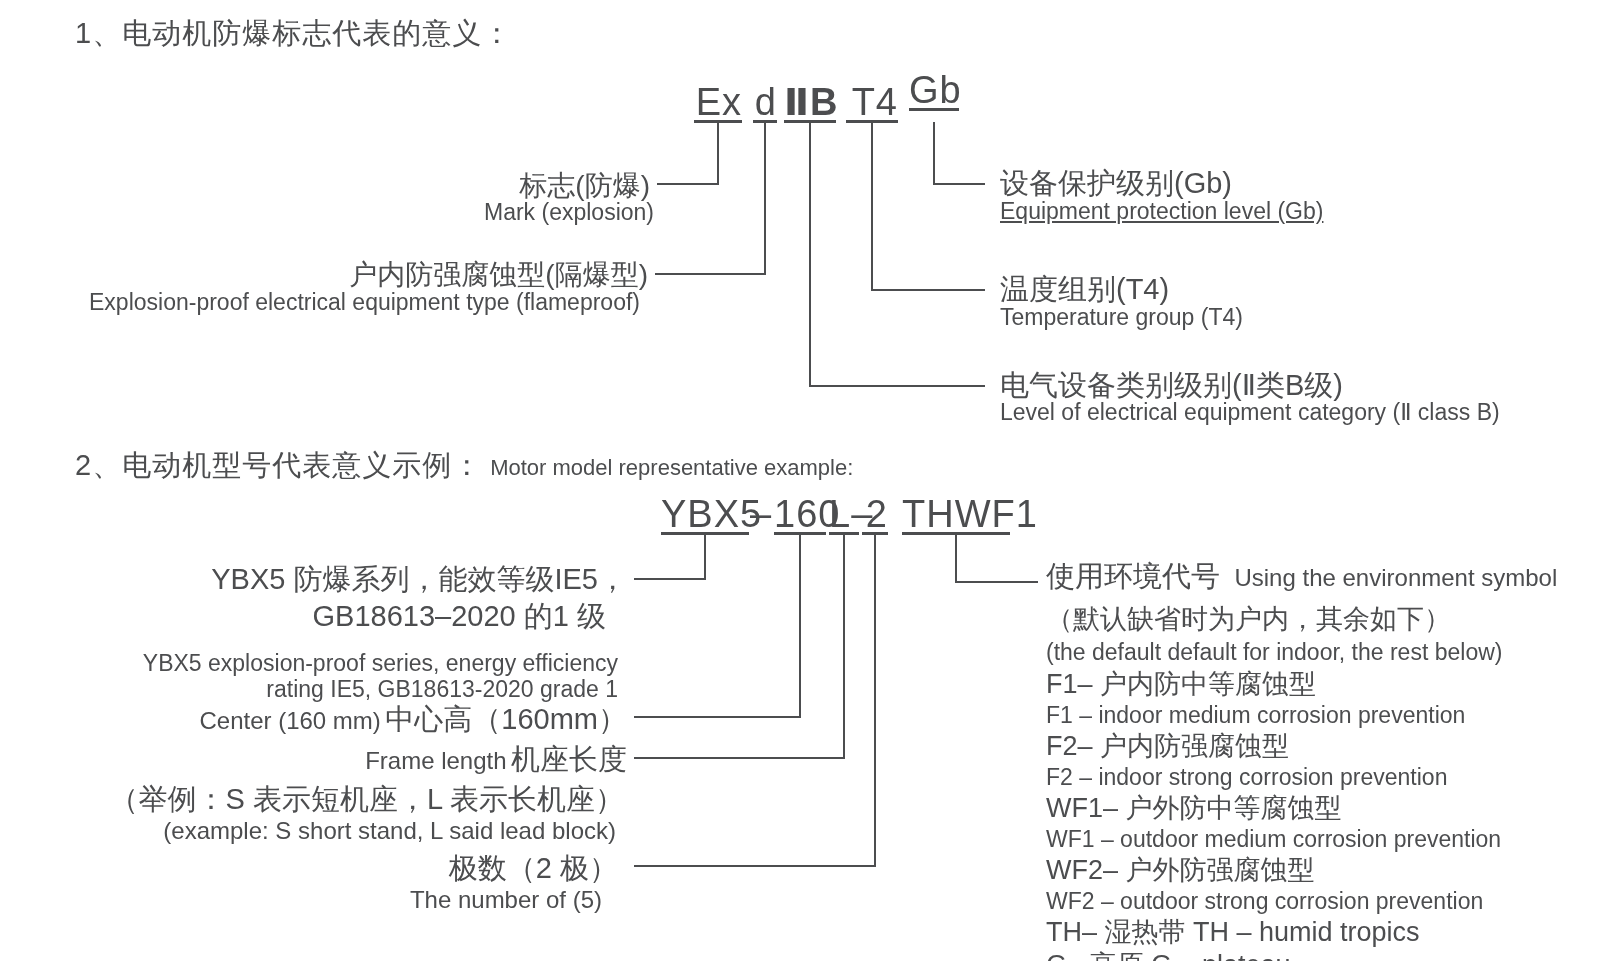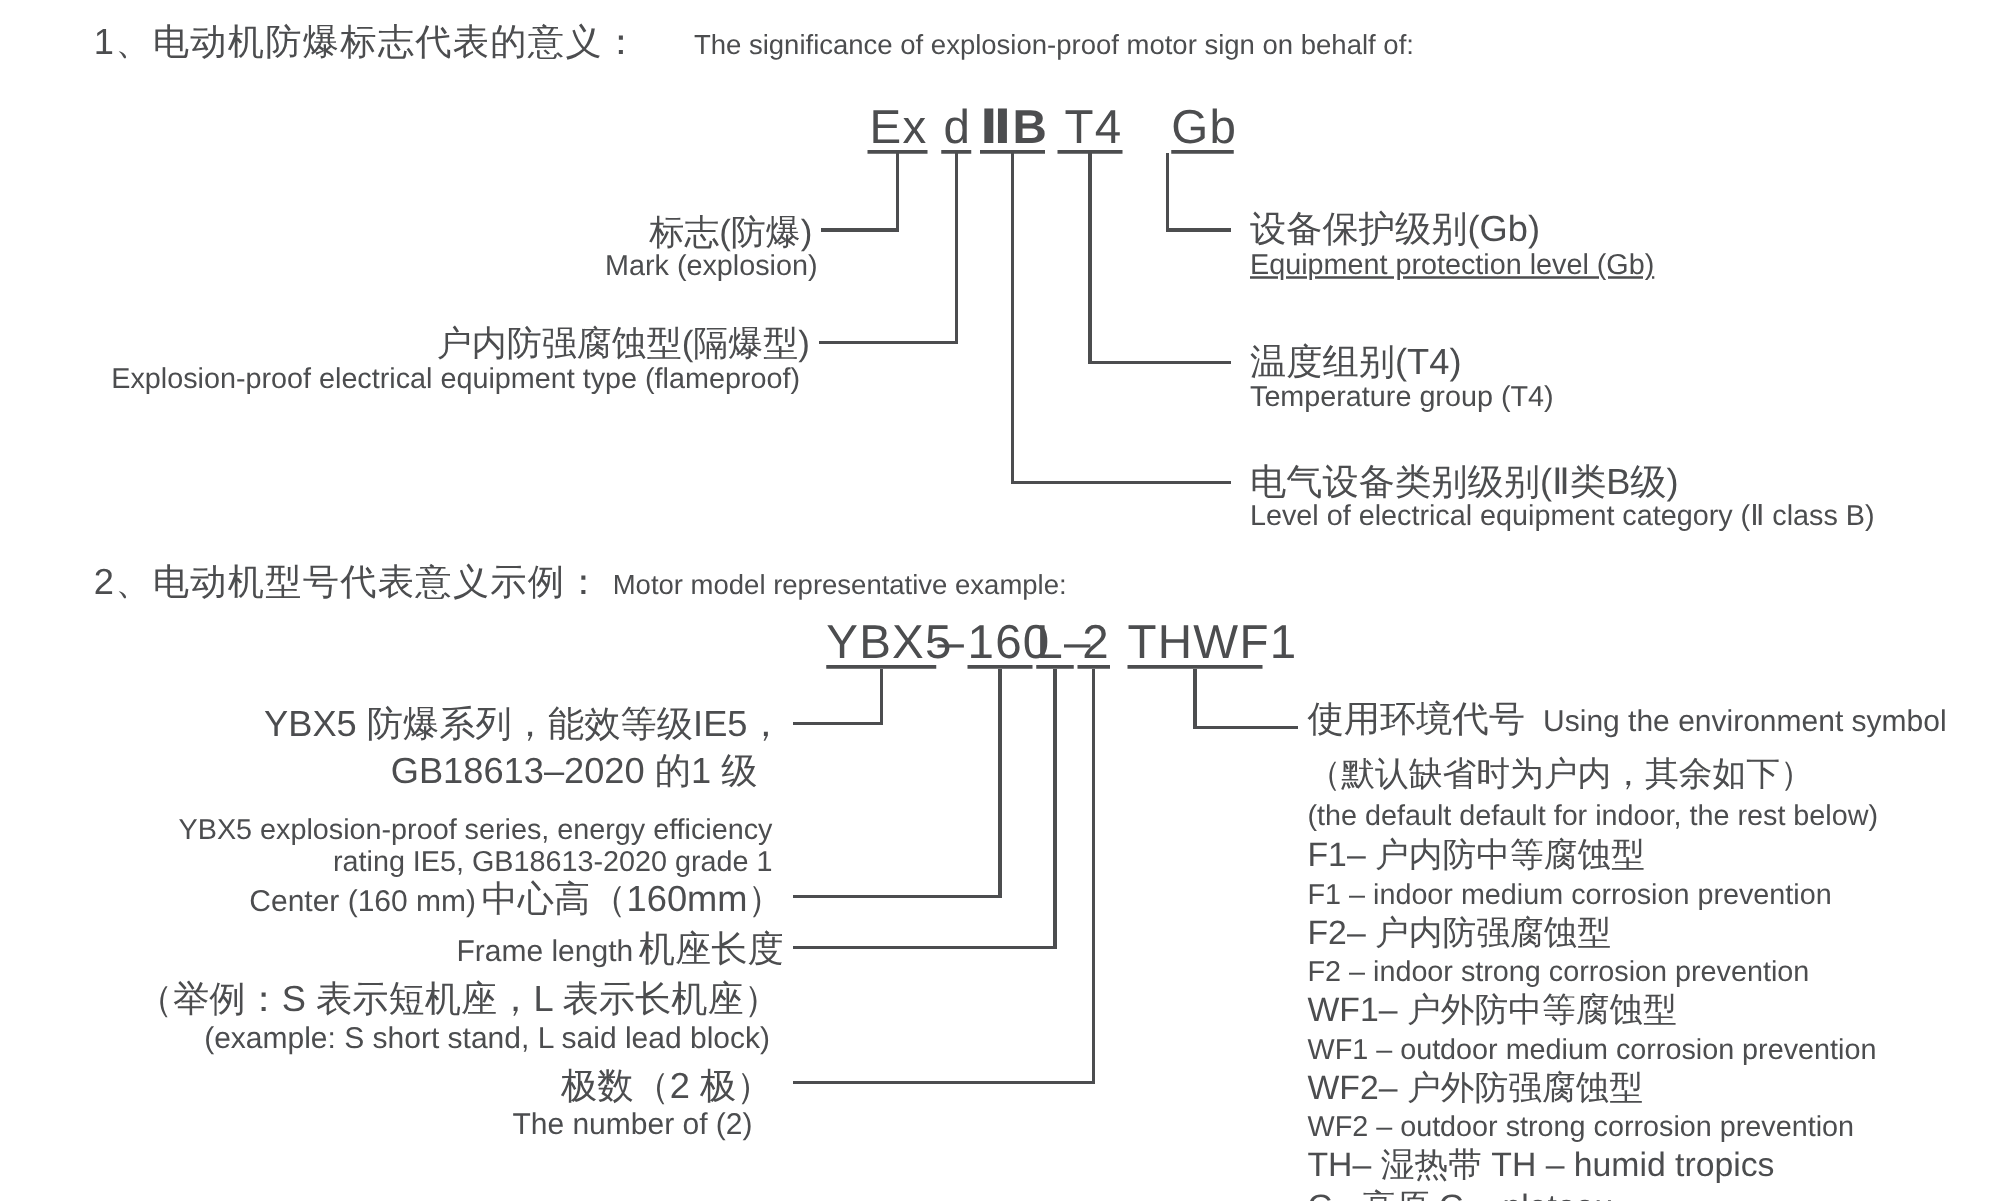--- a/index.html
+++ b/index.html
@@ -34,28 +34,27 @@
   .env-note-en{font-size:23px;line-height:31px;white-space:nowrap;}
   .env-zh{font-size:27px;line-height:33px;white-space:nowrap;}
   .env-en{font-size:23px;line-height:29px;white-space:nowrap;}
   svg.wires{position:absolute;left:0;top:0;pointer-events:none;}
 </style>
 </head>
 <body>
 
 <div class="abs title-row" style="left:75px;top:14px;gap:35px;">
   <span class="sec-title-zh">1、电动机防爆标志代表的意义：</span>
-  <span class="sec-title-en">The significance of explosion-proof motor sign on behalf of:</span>
 </div>
 
 <div class="abs code u" style="left:694px;top:82px;width:48px;">Ex</div>
 <div class="abs code u" style="left:753px;top:82px;width:24px;">d</div>
 <div class="abs code u" style="left:784px;top:82px;width:52px;font-weight:bold;">ⅡB</div>
 <div class="abs code u" style="left:846px;top:82px;width:52px;">T4</div>
-<div class="abs code u" style="left:909px;top:82px;width:50px;margin-left:28px;">Gb</div>
+<div class="abs code u" style="left:909px;top:70px;width:50px;">Gb</div>
 
 <div class="abs r zh" style="right:950px;top:167px;">标志(防爆)</div>
 <div class="abs r en" style="right:946px;top:199px;">Mark (explosion)</div>
 <div class="abs r zh" style="right:952px;top:256px;">户内防强腐蚀型(隔爆型)</div>
 <div class="abs r en" style="right:960px;top:289px;">Explosion-proof electrical equipment type (flameproof)</div>
 
 <div class="abs zh-big" style="left:1000px;top:164px;">设备保护级别(Gb)</div>
 <div class="abs en" style="left:1000px;top:198px;text-decoration:underline;">Equipment protection level (Gb)</div>
 <div class="abs zh-big" style="left:1000px;top:270px;">温度组别(T4)</div>
 <div class="abs en" style="left:1000px;top:304px;">Temperature group (T4)</div>
@@ -83,21 +82,21 @@
   <span class="mix-en">Center (160 mm)</span>
   <span class="mix-zh">中心高（160mm）</span>
 </div>
 <div class="abs r" style="right:973px;top:740px;">
   <span class="mix-en">Frame length</span>
   <span class="mix-zh">机座长度</span>
 </div>
 <div class="abs r zh-big" style="right:976px;top:780px;">（举例：S 表示短机座，L 表示长机座）</div>
 <div class="abs r en2" style="right:984px;top:817px;">(example: S short stand, L said lead block)</div>
 <div class="abs r zh-big" style="right:982px;top:849px;">极数（2 极）</div>
-<div class="abs r en2" style="right:998px;top:886px;">The number of (2)</div>
+<div class="abs r en2" style="right:998px;top:886px;">The number of (5)</div>
 
 <div class="env-col">
   <div class="env-line-a">
     <span class="env-head-zh">使用环境代号</span>
     <span class="env-head-en">Using the environment symbol</span>
   </div>
   <div class="env-note-zh">（默认缺省时为户内，其余如下）</div>
   <div class="env-note-en">(the default default for indoor, the rest below)</div>
   <div class="env-zh">F1– 户内防中等腐蚀型</div>
   <div class="env-en">F1 – indoor medium corrosion prevention</div>

